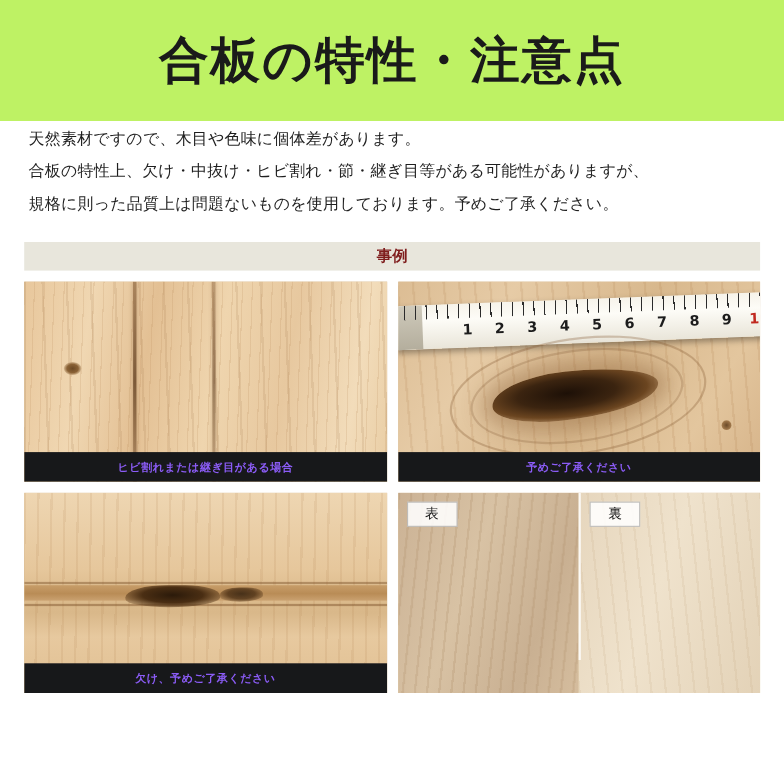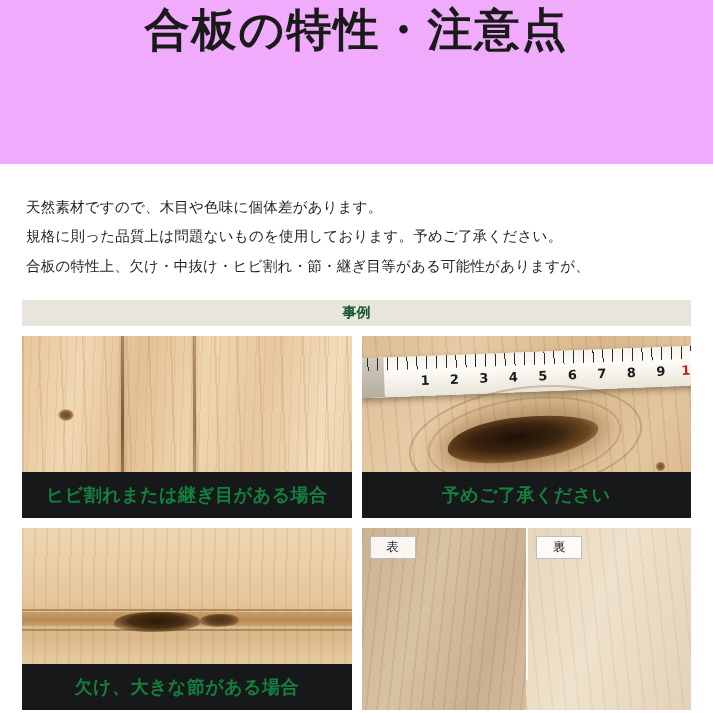--- a/index.html
+++ b/index.html
@@ -18,59 +18,59 @@
     position: relative;
     width: 713px;
     height: 713px;
     background: #ffffff;
     box-sizing: border-box;
   }
 
   
   .header-band {
     width: 713px;
-    height: 164px;
-    background: #f0abfc;
-    display: flex;
-    align-items: flex-start;
+    height: 110px;
+    background: #bef264;
+    display: flex;
+    align-items: center;
     justify-content: center;
   }
   .header-title {
     font-size: 45px;
     font-weight: bold;
     letter-spacing: 2px;
     color: #1a1a1a;
     font-family: "DejaVu Sans", "Liberation Sans", sans-serif;
     white-space: nowrap;
   }
 
   
   .intro {
-    padding: 32px 26px 4px 26px;
+    padding: 6px 26px 4px 26px;
   }
   .intro p {
     margin: 0 0 6px 0;
     font-size: 14.5px;
     line-height: 1.62;
     color: #1f1f1f;
     font-family: "DejaVu Sans", "Liberation Sans", sans-serif;
     letter-spacing: 0.2px;
   }
 
   
   .section-label {
     margin: 12px 22px 10px 22px;
     height: 26px;
     background: #e8e6dc;
     display: flex;
     align-items: center;
     justify-content: center;
     font-size: 14px;
     font-weight: bold;
-    color: #14532d;
+    color: #7f1d1d;
     font-family: "DejaVu Sans", "Liberation Sans", sans-serif;
   }
 
   
   .grid {
     margin: 0 22px;
     display: grid;
     grid-template-columns: 1fr 1fr;
     gap: 10px 10px;
   }
@@ -84,24 +84,24 @@
   .photo {
     position: absolute;
     inset: 0;
     overflow: hidden;
   }
   .caption {
     position: absolute;
     left: 0;
     right: 0;
     bottom: 0;
-    height: 46px;
+    height: 27px;
     background: #17181a;
-    color: #15803d;
-    font-size: 18px;
+    color: #8b5cf6;
+    font-size: 10px;
     font-weight: bold;
     display: flex;
     align-items: center;
     justify-content: center;
     letter-spacing: 0.5px;
     font-family: "DejaVu Sans", "Liberation Sans", sans-serif;
   }
 
   
   .wood1 {
@@ -283,22 +283,22 @@
 <body>
 
 <div class="page">
 
   <div class="header-band">
     <div class="header-title">合板の特性・注意点</div>
   </div>
 
   <div class="intro">
     <p>天然素材ですので、木目や色味に個体差があります。</p>
+    <p>合板の特性上、欠け・中抜け・ヒビ割れ・節・継ぎ目等がある可能性がありますが、</p>
     <p>規格に則った品質上は問題ないものを使用しております。予めご了承ください。</p>
-    <p>合板の特性上、欠け・中抜け・ヒビ割れ・節・継ぎ目等がある可能性がありますが、</p>
   </div>
 
   <div class="section-label">事例</div>
 
   <div class="grid">
 
     <div class="cell">
       <div class="photo wood1">
         <div class="seam" style="left:30%;"></div>
         <div class="seam" style="left:52%; opacity:.75;"></div>
@@ -335,21 +335,21 @@
     </div>
 
     <div class="cell">
       <div class="photo wood3">
         <div class="ply-line" style="top:44%;"></div>
         <div class="ply-band" style="top:46%; height:14px;"></div>
         <div class="ply-line" style="top:55%;"></div>
         <div class="chip" style="left:28%; top:46%; width:26%; height:11%;"></div>
         <div class="chip" style="left:54%; top:47%; width:12%; height:7%; opacity:.8;"></div>
       </div>
-      <div class="caption">欠け、大きな節がある場合</div>
+      <div class="caption">欠け、予めご了承ください</div>
     </div>
 
     <div class="cell">
       <div class="photo">
         <div class="wood4">
           <div class="face-a"></div>
           <div class="face-b"></div>
         </div>
         <div class="divider-v"></div>
         <div class="face-tag left">表</div>

